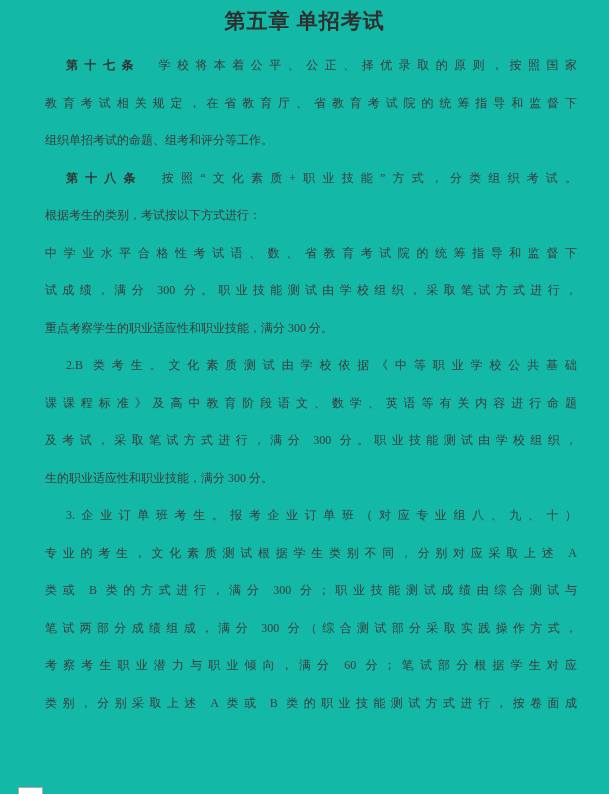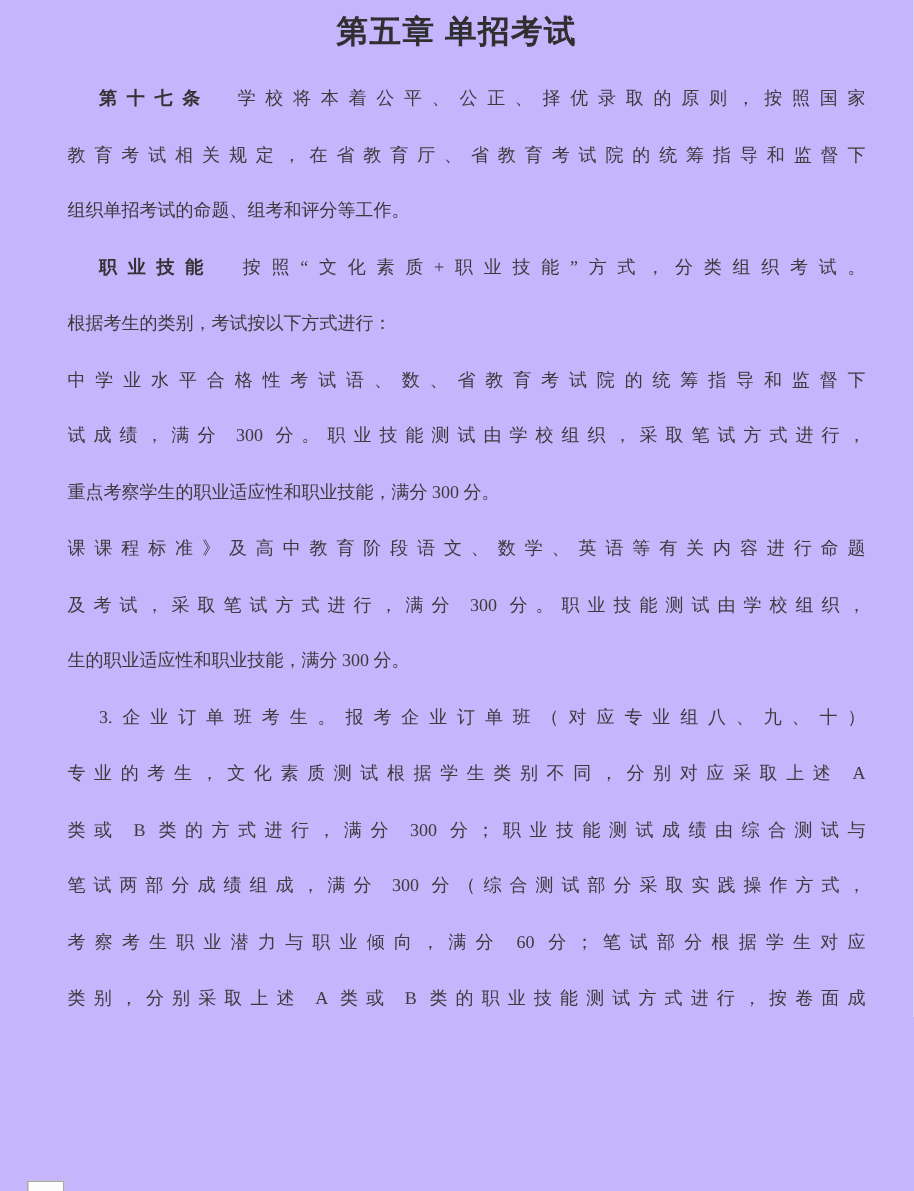--- a/index.html
+++ b/index.html
@@ -8,21 +8,21 @@
     height: 794px;
     background: #ffffff;
     overflow: hidden;
     position: relative;
     font-family: "Liberation Serif", "DejaVu Serif", serif;
     color: #3b3b3b;
   }
   .page {
     position: absolute;
     inset: 0;
-    background: #c4b5fd;
+    background: #14b8a6;
   }
   .title {
     position: absolute;
     top: 0;
     left: 0;
     width: 609px;
     height: 42px;
     line-height: 42px;
     margin: 0;
     text-align: center;
@@ -71,31 +71,32 @@
   <h1 class="title">第五章 单招考试</h1>
 
   <div class="content">
 
     <div class="line j ind"><span class="b">第十七条</span><span>　学校将本着公平、公正、择优录取的原则，按照国家</span></div>
 
     <div class="line j"><span>教育考试相关规定，在省教育厅、省教育考试院的统筹指导和监督下</span></div>
 
     <div class="line"><span>组织单招考试的命题、组考和评分等工作。</span></div>
 
-    <div class="line j ind"><span class="b">职业技能</span><span>　按照“文化素质+职业技能”方式，分类组织考试。</span></div>
+    <div class="line j ind"><span class="b">第十八条</span><span>　按照“文化素质+职业技能”方式，分类组织考试。</span></div>
 
     <div class="line"><span>根据考生的类别，考试按以下方式进行：</span></div>
 
 
     <div class="line j"><span>中学业水平合格性考试语、数、省教育考试院的统筹指导和监督下</span></div>
 
     <div class="line j"><span>试成绩，满分 300 分。职业技能测试由学校组织，采取笔试方式进行，</span></div>
 
     <div class="line"><span>重点考察学生的职业适应性和职业技能，满分 300 分。</span></div>
 
+    <div class="line j ind"><span>2.B 类考生。文化素质测试由学校依据《中等职业学校公共基础</span></div>
 
     <div class="line j"><span>课课程标准》及高中教育阶段语文、数学、英语等有关内容进行命题</span></div>
 
     <div class="line j"><span>及考试，采取笔试方式进行，满分 300 分。职业技能测试由学校组织，</span></div>
 
 
     <div class="line"><span>生的职业适应性和职业技能，满分 300 分。</span></div>
 
     <div class="line j ind"><span>3.企业订单班考生。报考企业订单班（对应专业组八、九、十）</span></div>
 

